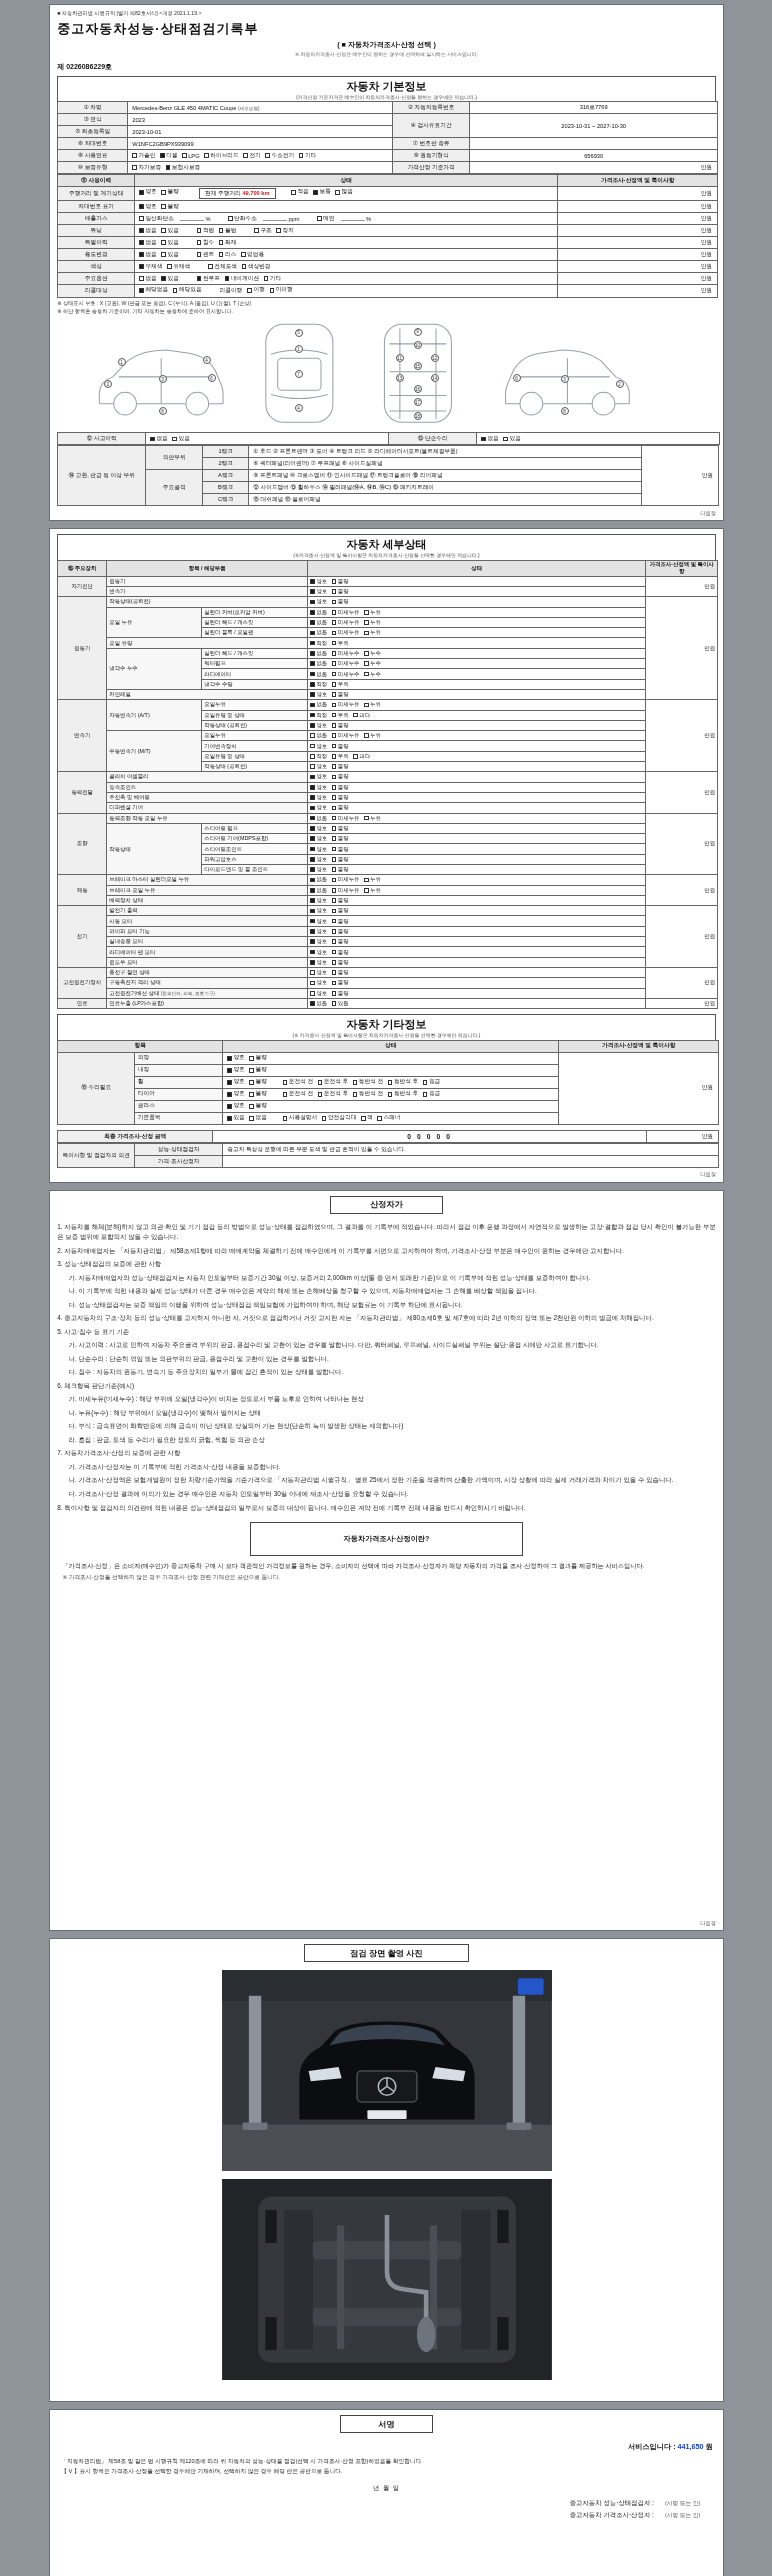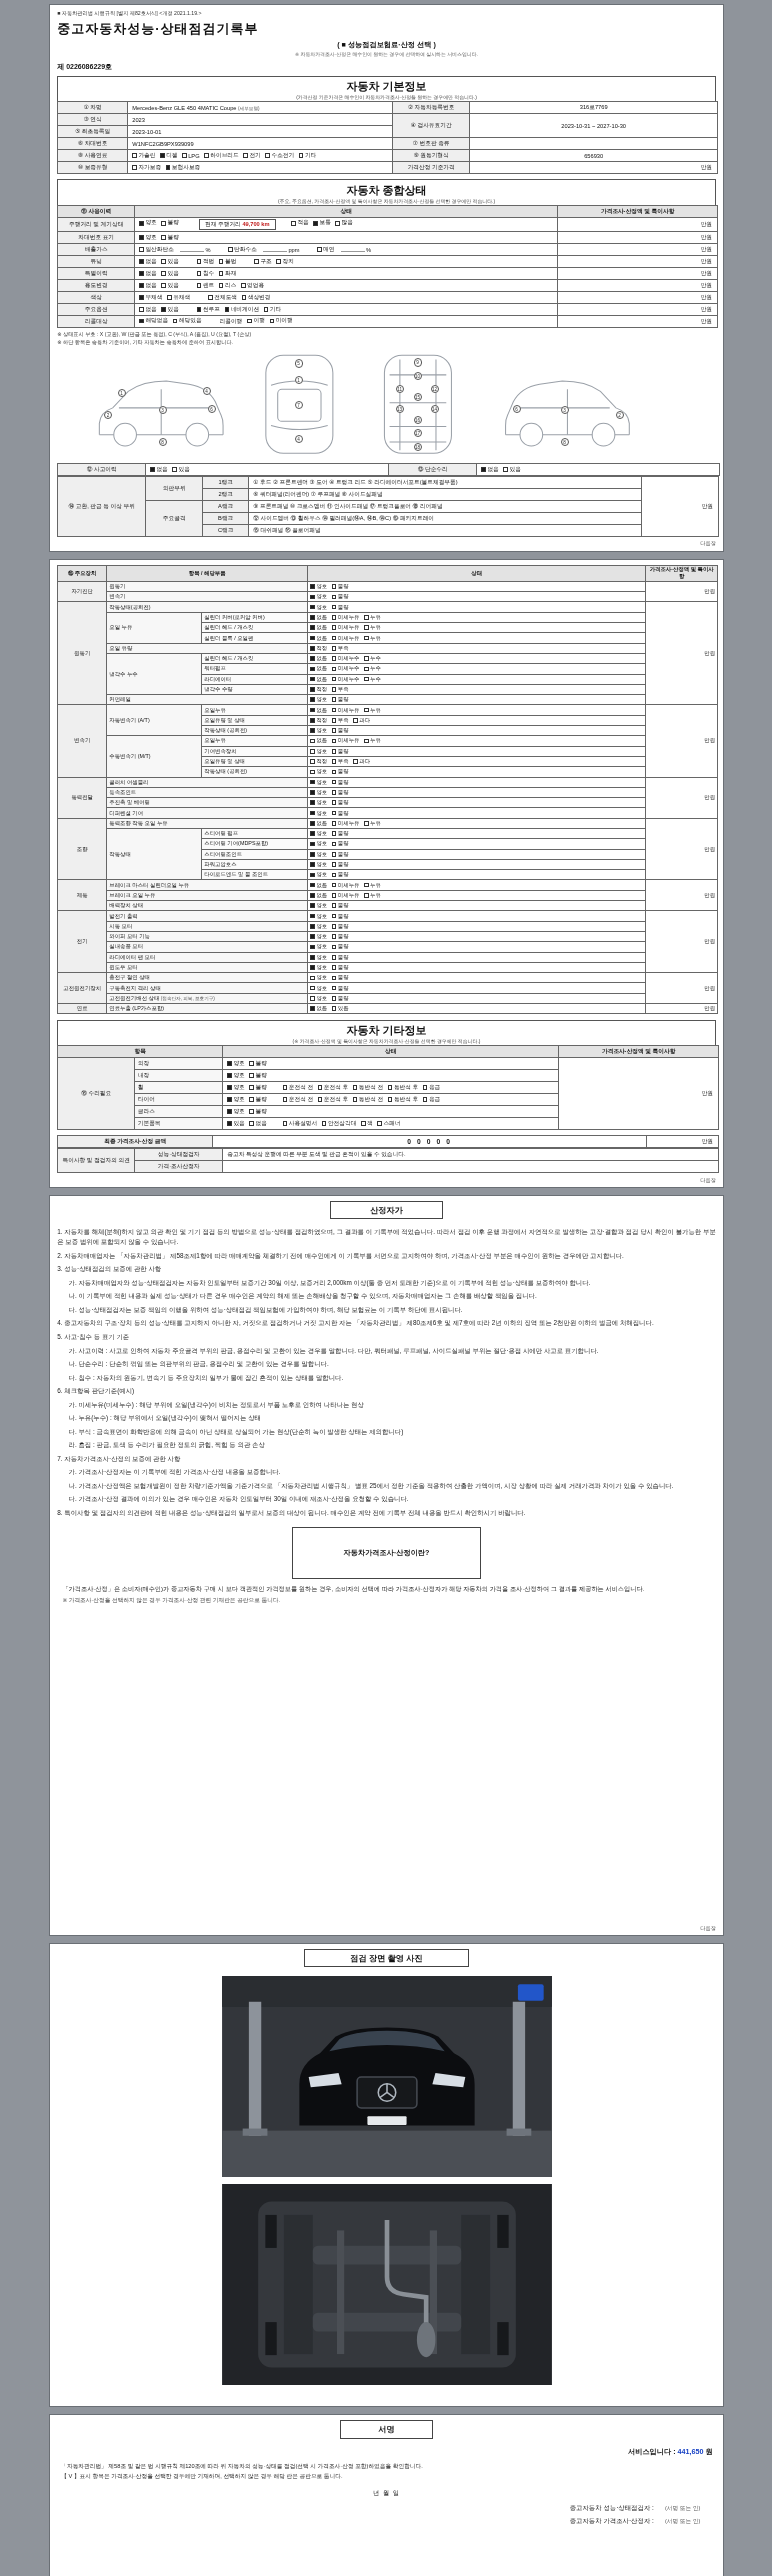--- a/index.html
+++ b/index.html
@@ -37,21 +37,21 @@
   .valbox{display:inline-block;border:0.5px solid #555;padding:0.5px 5.2px;font-size:5.7px;background:#fff;}
   .red{color:#c01818;} .b{font-weight:bold;}
   .legend{font-size:5.2px;color:#333;margin:2.6px 0 1.5px;line-height:1.5;}
   .diagram-wrap{position:relative;width:598px;margin:1px auto 3.1px;height:112px;}
   .diagram-wrap svg{width:598px;height:111px;display:block;}
   .badge{position:absolute;width:8.2px;height:8.2px;border:0.5px solid #555;border-radius:50%;background:#fff;color:#333;font-size:4.6px;display:flex;align-items:center;justify-content:center;}
   .next{position:absolute;right:7.2px;bottom:3.1px;font-size:5.2px;color:#444;}
   .boxed-title{width:113px;margin:0 auto 8.2px;border:1px solid #444;text-align:center;font-weight:bold;font-size:8.2px;padding:2.6px 0;}
   .nline{font-size:6.4px;line-height:1.55;margin-bottom:3.6px;color:#1b1b1b;}
   .nline.ind{padding-left:11.3px;}
-  .price-box-title{width:189px;margin:9.3px auto 5.2px;border:1px solid #444;text-align:center;font-weight:bold;font-size:7.2px;padding:20px 0;}
+  .price-box-title{width:273px;margin:9.3px auto 5.2px;border:1px solid #444;text-align:center;font-weight:bold;font-size:7.2px;padding:11px 0;}
   .box-text{font-size:6.2px;line-height:1.6;color:#222;margin:0 5.2px 3.1px;}
   .box-note{font-size:5.7px;color:#444;margin:0 5.2px;}
   .photos{display:flex;flex-direction:column;align-items:center;gap:7.2px;margin-top:6.2px;}
   .photo{width:330px;height:201px;display:block;}
   .sig-insurance{text-align:right;font-size:7.2px;font-weight:bold;margin:5.2px 3.1px 6.2px;}
   .sig-insurance .val{color:#1640c4;text-align:center;}
   .sig-line{font-size:5.7px;color:#222;margin:2.1px 4.1px;}
   .sig-date{text-align:center;font-size:6.2px;margin:8.2px 0 6.2px;letter-spacing:1px;}
   .signer{text-align:right;font-size:6.4px;margin:3.1px 15.5px 0;}
   .signer .stamp{color:#555;margin-left:9.3px;font-size:5.7px;}
@@ -59,21 +59,21 @@
   .p1{min-height:478px;} .p2{min-height:624px;} .p3{min-height:741px;} .p4{min-height:464px;} .p5{min-height:184px;}
 </style>
 </head>
 <body>
 
 <div class="doc">
 
   <div class="page p1">
     <div class="form-ref">■ 자동차관리법 시행규칙 [별지 제82호서식] &lt;개정 2021.1.19.&gt;</div>
     <h1 class="title">중고자동차성능·상태점검기록부</h1>
-    <div class="subtitle">( ■ 성능점검보험료·산정 선택 )</div>
+    <div class="subtitle">( ■ 자동차가격조사·산정 선택 )</div>
     <div class="subnote">※ 자동차가격조사·산정은 매수인이 원하는 경우에 선택하여 실시하는 서비스입니다.</div>
     <div class="docno">제 0226086229호</div>
 
     <div class="sec-head">
       <div class="sec-title">자동차 기본정보</div>
       <div class="sec-note">(가격산정 기준가격은 매수인이 자동차가격조사·산정을 원하는 경우에만 적습니다.)</div>
     </div>
     <div id="tbl-basic">
         <table>
           <colgroup>
@@ -141,24 +141,20 @@
                   <span class="box on"></span>
                   <span>보험사보증</span>
                 </span></td>
               <td class="lbl">가격산정 기준가격</td>
               <td class="price"><span>만원</span></td>
             </tr>
           </tbody>
         </table>
       </div>
 
-    <div class="sec-head mt">
-      <div class="sec-title">자동차 종합상태</div>
-      <div class="sec-note">(주요, 주요옵션, 가격조사·산정액 및 특이사항은 자동차가격조사·산정을 선택한 경우에만 적습니다.)</div>
-    </div>
     <div id="tbl-overall">
         <table>
           <colgroup>
             <col style="width: 77px;">
             <col style="width: 423px;">
             <col style="width: 160px;">
           </colgroup>
           <tbody>
             <tr>
               <td class="hdr">⑪ 사용이력</td>
@@ -448,20 +444,24 @@
               <td class="lbl">C랭크</td>
               <td class="pad">⑮ 대쉬패널  ⑯ 플로어패널</td>
             </tr>
           </tbody>
         </table>
       </div>
     <div class="next">다음장</div>
   </div>
 
   <div class="page p2">
+    <div class="sec-head">
+      <div class="sec-title">자동차 세부상태</div>
+      <div class="sec-note">(※가격조사·산정액 및 특이사항은 자동차가격조사·산정을 선택한 경우에만 적습니다.)</div>
+    </div>
     <div id="tbl-detail">
         <table>
           <colgroup>
             <col style="width: 49px;">
             <col style="width: 95px;">
             <col style="width: 106px;">
             <col style="width: 338px;">
             <col style="width: 72px;">
           </colgroup>
           <tbody>

